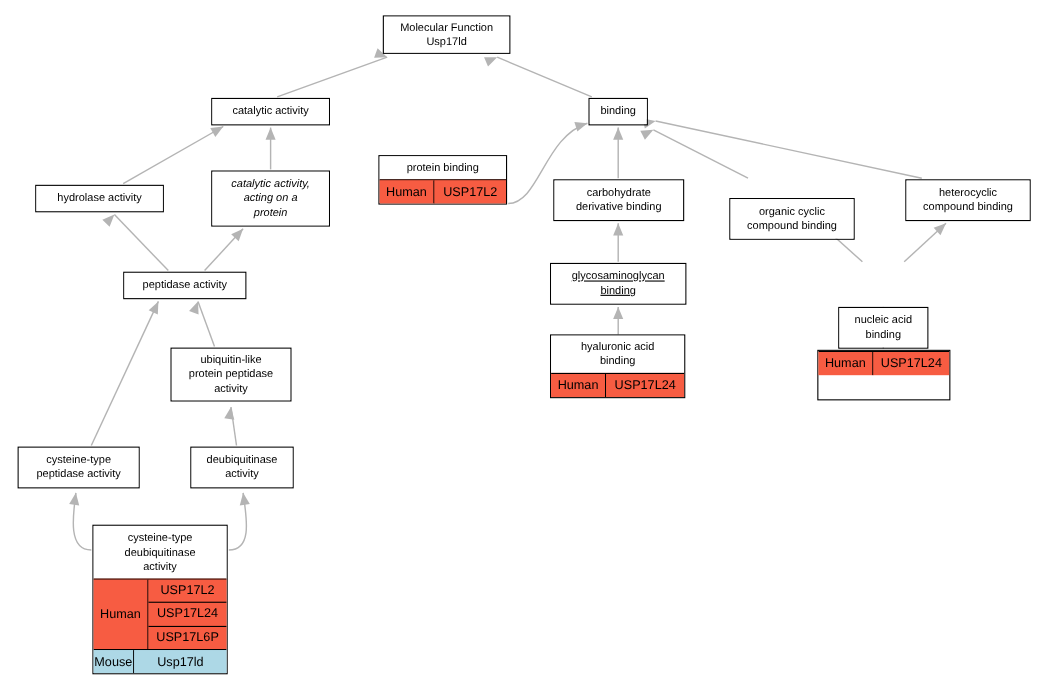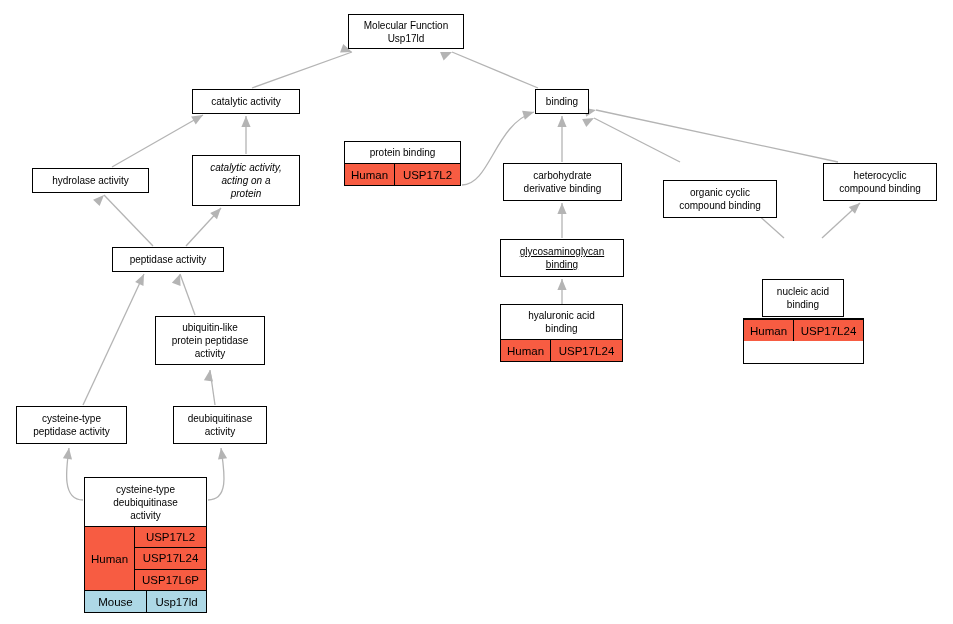--- a/index.html
+++ b/index.html
@@ -241,20 +241,20 @@
 activity</div>
         <div class="ann" style="background: rgb(247, 92, 66); height: 63px;">
           <div class="species" style="background: rgb(247, 92, 66); width: 50px;">Human</div>
           <div class="genes">
             <div class="gene" style="background: rgb(247, 92, 66);">USP17L2</div>
             <div class="gene" style="background: rgb(247, 92, 66);">USP17L24</div>
             <div class="gene" style="background: rgb(247, 92, 66);">USP17L6P</div>
           </div>
         </div>
         <div class="ann" style="background: rgb(173, 216, 230); height: 21px;">
-          <div class="species" style="background: rgb(173, 216, 230); width: 62px;">Mouse</div>
+          <div class="species" style="background: rgb(173, 216, 230); width: 37px;">Mouse</div>
           <div class="genes">
             <div class="gene" style="background: rgb(173, 216, 230);">Usp17ld</div>
           </div>
         </div>
       </div>
     </div>
 </div>
 
 </body></html>

